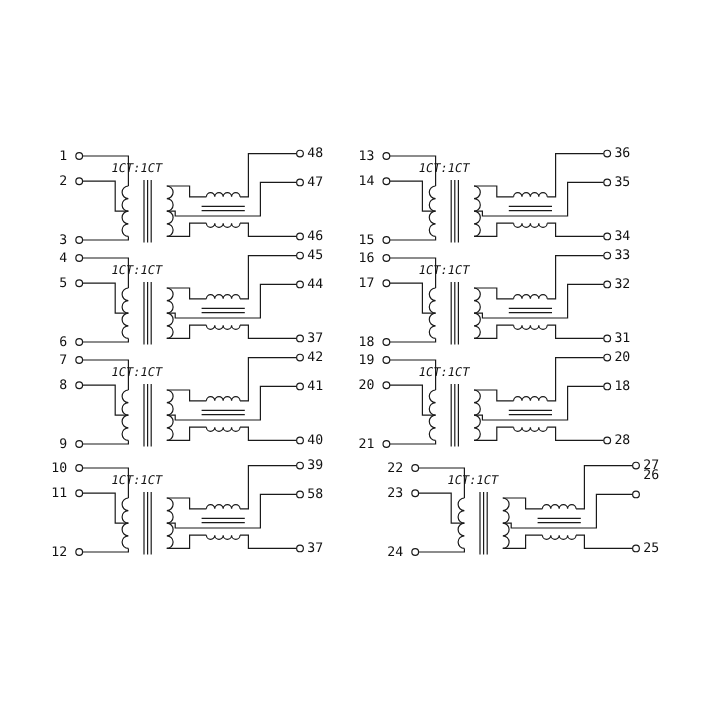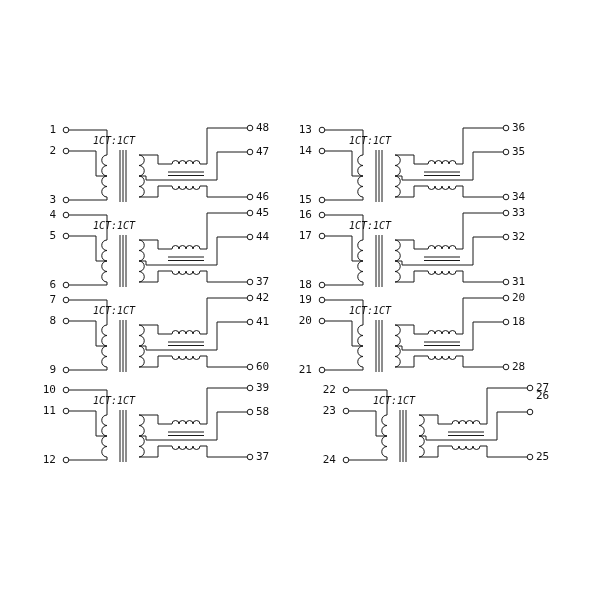--- a/index.html
+++ b/index.html
@@ -71,21 +71,21 @@
       </svg>
     <span class="tlabel">1CT:1CT</span>
   </div>
 
   <div class="unit" style="left:44px;top:292px;">
     <span class="plabel pl" style="top:2px">7</span>
     <span class="plabel pl" style="top:23px">8</span>
     <span class="plabel pl" style="top:72px">9</span>
     <span class="plabel pr" style="top:0px">42</span>
     <span class="plabel pr" style="top:24px">41</span>
-    <span class="plabel pr" style="top:69px">60</span>
+    <span class="plabel pr" style="top:69px">40</span>
     <svg class="usvg" width="192" height="92" viewBox="0 0 192 92">
         <use href="#xfmr-sym"></use>
       </svg>
     <span class="tlabel">1CT:1CT</span>
   </div>
 
   <div class="unit" style="left:44px;top:382px;">
     <span class="plabel pl" style="top:2px">10</span>
     <span class="plabel pl" style="top:23px">11</span>
     <span class="plabel pl" style="top:72px">12</span>

